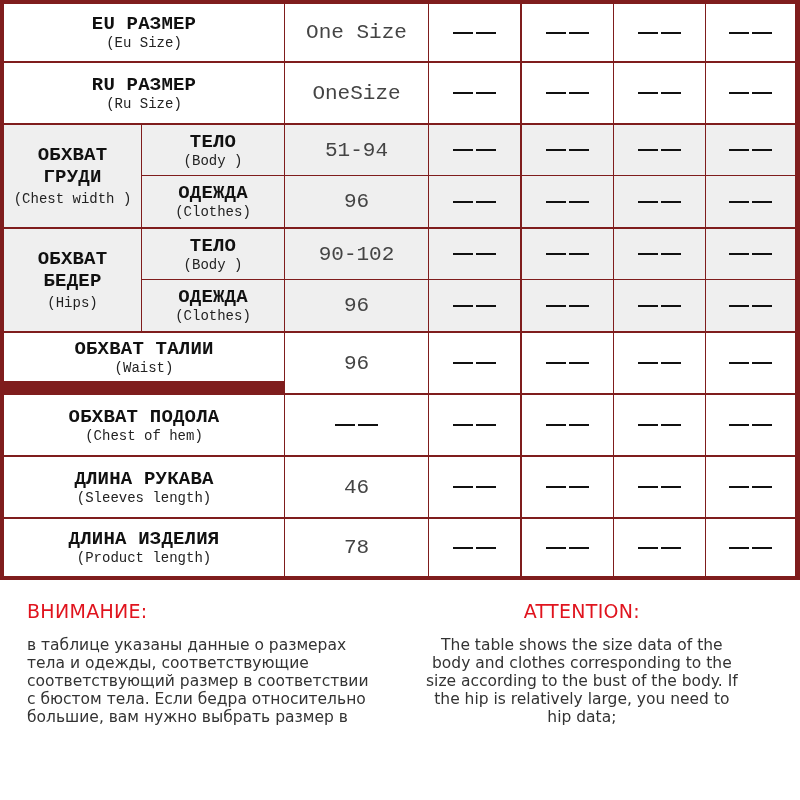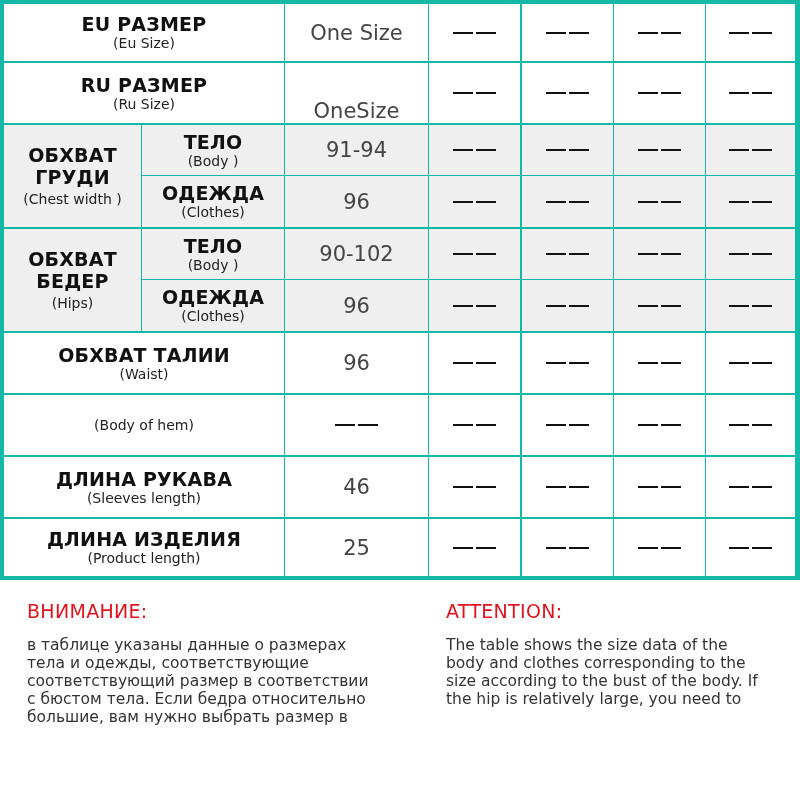--- a/index.html
+++ b/index.html
@@ -1,21 +1,22 @@
 <!DOCTYPE html>
 <html><head>
 <meta charset="utf-8">
 <style>
   * { box-sizing: border-box; margin: 0; padding: 0; }
   html, body { width: 800px; height: 800px; background: #ffffff; overflow: hidden; }
   body { position: relative; font-family: "DejaVu Sans", "Liberation Sans", sans-serif; color: #111; }
 
   .table-frame {
     position: absolute; left: 0; top: 0; width: 800px; height: 580px;
-    background: #14b8a6;
+    background: #7f1d1d;
+    font-family: Liberation Mono, monospace;
   }
   .cell {
     position: absolute;
     display: flex; flex-direction: column; align-items: center; justify-content: center;
     text-align: center;
     background: #ffffff;
   }
   .cell.gray { background: #efefef; }
   .title { font-weight: bold; font-size: 19px; line-height: 22px; color: #111; letter-spacing: 0.2px; }
   .sub { font-size: 14px; line-height: 17px; color: #222; }
@@ -38,35 +39,35 @@
     <div class="sub">(Eu Size)</div>
   </div>
   <div class="cell" style="left:285px;top:4px;width:143px;height:57px;">
     <div class="val">One Size</div>
   </div>
 
   <div class="cell" style="left:4px;top:63px;width:280px;height:60px;">
     <div class="title">RU РАЗМЕР</div>
     <div class="sub">(Ru Size)</div>
   </div>
-  <div class="cell" style="left:285px;top:63px;width:143px;height:60px;justify-content:flex-end;">
+  <div class="cell" style="left:285px;top:63px;width:143px;height:60px;">
     <div class="val">OneSize</div>
   </div>
 
   <div class="cell gray" style="left:4px;top:125px;width:137px;height:102px;">
     <div class="title">ОБХВАТ</div>
     <div class="title">ГРУДИ</div>
     <div class="sub" style="margin-top:3px">(Chest width )</div>
   </div>
   <div class="cell gray" style="left:142px;top:125px;width:142px;height:50px;">
     <div class="title">ТЕЛО</div>
     <div class="sub">(Body )</div>
   </div>
   <div class="cell gray" style="left:285px;top:125px;width:143px;height:50px;">
-    <div class="val">91-94</div>
+    <div class="val">51-94</div>
   </div>
   <div class="cell gray" style="left:142px;top:176px;width:142px;height:51px;">
     <div class="title">ОДЕЖДА</div>
     <div class="sub">(Clothes)</div>
   </div>
   <div class="cell gray" style="left:285px;top:176px;width:143px;height:51px;">
     <div class="val">96</div>
   </div>
 
   <div class="cell gray" style="left:4px;top:229px;width:137px;height:102px;">
@@ -82,30 +83,31 @@
     <div class="val">90-102</div>
   </div>
   <div class="cell gray" style="left:142px;top:280px;width:142px;height:51px;">
     <div class="title">ОДЕЖДА</div>
     <div class="sub">(Clothes)</div>
   </div>
   <div class="cell gray" style="left:285px;top:280px;width:143px;height:51px;">
     <div class="val">96</div>
   </div>
 
-  <div class="cell" style="left:4px;top:333px;width:280px;height:60px;text-align:center;">
+  <div class="cell" style="left:4px;top:333px;width:280px;height:48px;text-align:center;">
     <div class="title">ОБХВАТ ТАЛИИ</div>
     <div class="sub">(Waist)</div>
   </div>
   <div class="cell" style="left:285px;top:333px;width:143px;height:60px;">
     <div class="val">96</div>
   </div>
 
   <div class="cell" style="left:4px;top:395px;width:280px;height:60px;">
-    <div class="sub">(Body of hem)</div>
+    <div class="title">ОБХВАТ ПОДОЛА</div>
+    <div class="sub">(Chest of hem)</div>
   </div>
   <div class="cell" style="left:285px;top:395px;width:143px;height:60px;">
     <div class="dash">
         <span></span>
         <span></span>
       </div>
   </div>
 
   <div class="cell" style="left:4px;top:457px;width:280px;height:60px;">
     <div class="title">ДЛИНА РУКАВА</div>
@@ -113,21 +115,21 @@
   </div>
   <div class="cell" style="left:285px;top:457px;width:143px;height:60px;">
     <div class="val">46</div>
   </div>
 
   <div class="cell" style="left:4px;top:519px;width:280px;height:57px;align-items:center;">
     <div class="title">ДЛИНА ИЗДЕЛИЯ</div>
     <div class="sub">(Product length)</div>
   </div>
   <div class="cell" style="left:285px;top:519px;width:143px;height:57px;">
-    <div class="val">25</div>
+    <div class="val">78</div>
   </div>
 
   <div id="dash-grid">
       <div class="cell" style="left: 429px; top: 4px; width: 91px; height: 57px;">
         <div class="dash">
           <span></span>
           <span></span>
         </div>
       </div>
       <div class="cell" style="left: 522px; top: 4px; width: 91px; height: 57px;">
@@ -371,22 +373,23 @@
   <div class="note" style="left:27px;">
     <div class="note-title">ВНИМАНИЕ:</div>
     <div class="note-body">
       <div>в таблице указаны данные о размерах</div>
       <div>тела и одежды, соответствующие</div>
       <div>соответствующий размер в соответствии</div>
       <div>с бюстом тела. Если бедра относительно</div>
       <div>большие, вам нужно выбрать размер в</div>
     </div>
   </div>
-  <div class="note" style="left:446px;">
+  <div class="note" style="left:426px;text-align:center;">
     <div class="note-title">ATTENTION:</div>
     <div class="note-body">
       <div>The table shows the size data of the</div>
       <div>body and clothes corresponding to the</div>
       <div>size according to the bust of the body. If</div>
       <div>the hip is relatively large, you need to</div>
+      <div>hip data;</div>
     </div>
   </div>
 </div>
 
 </body></html>

